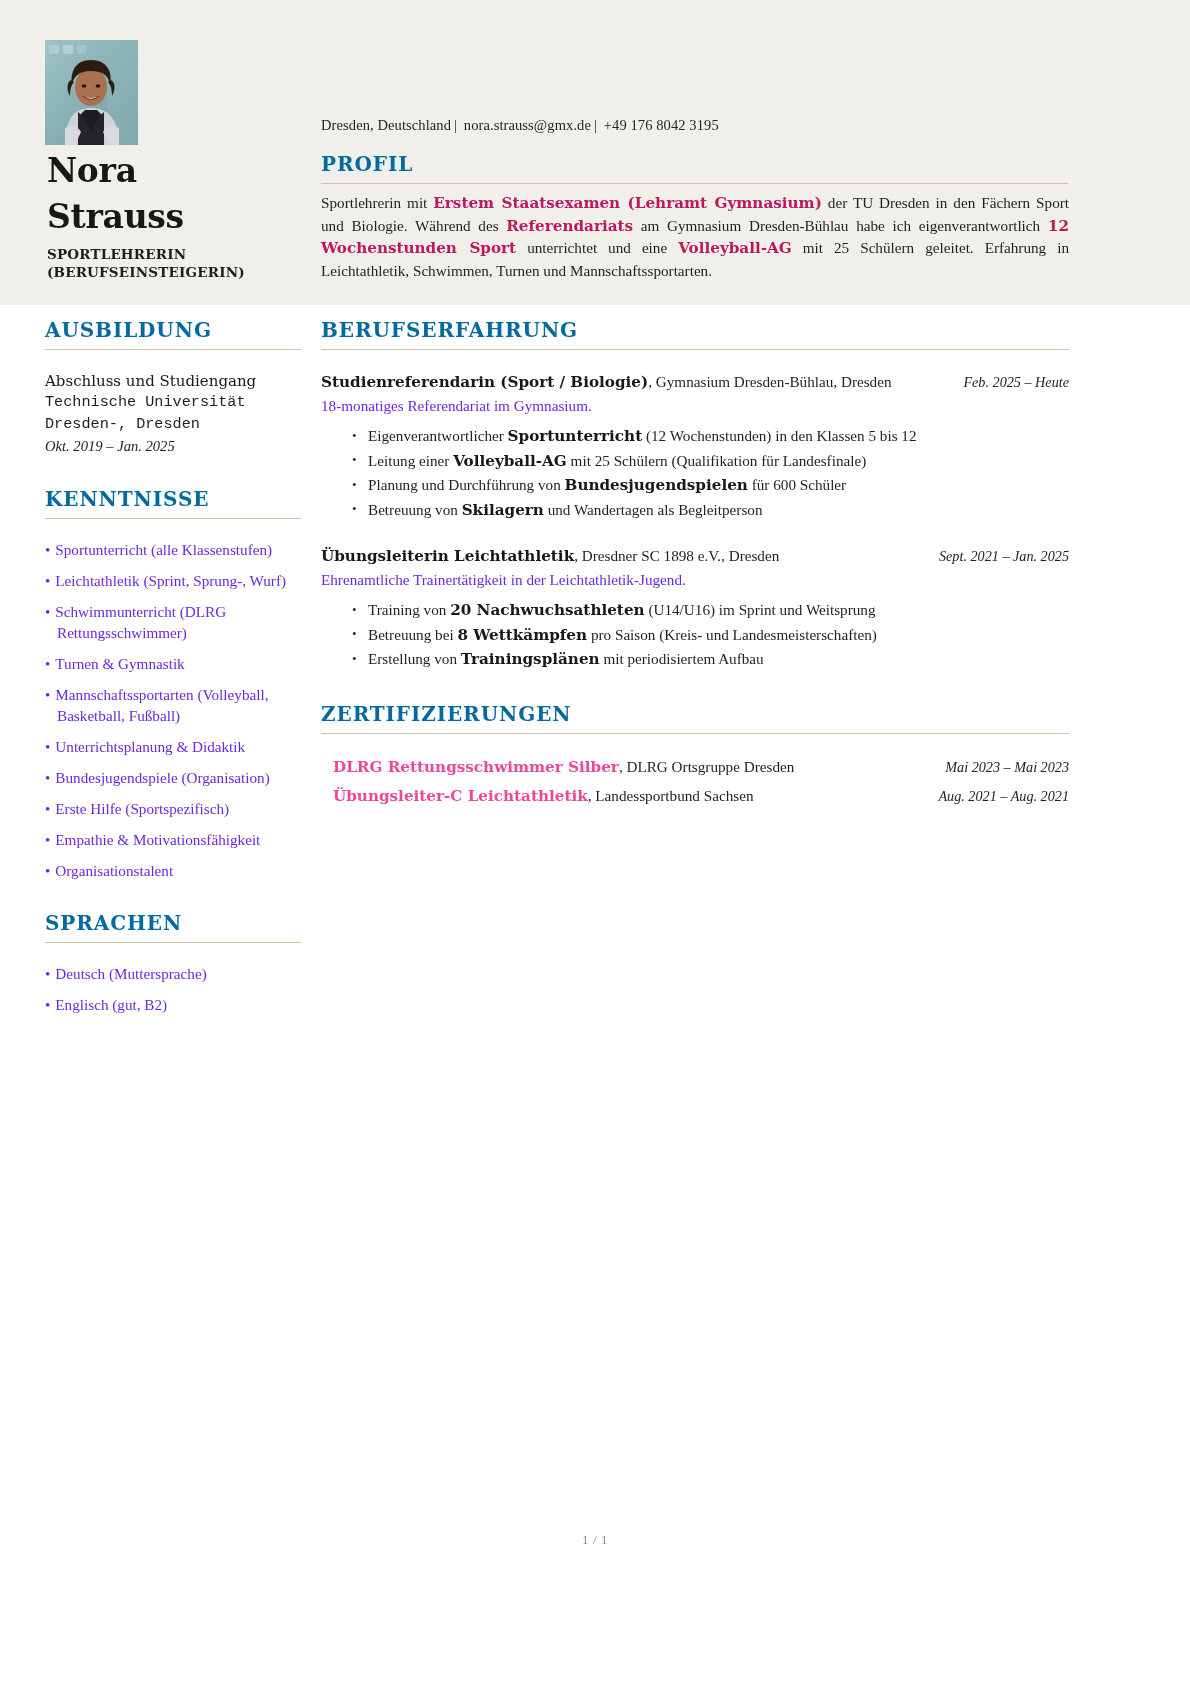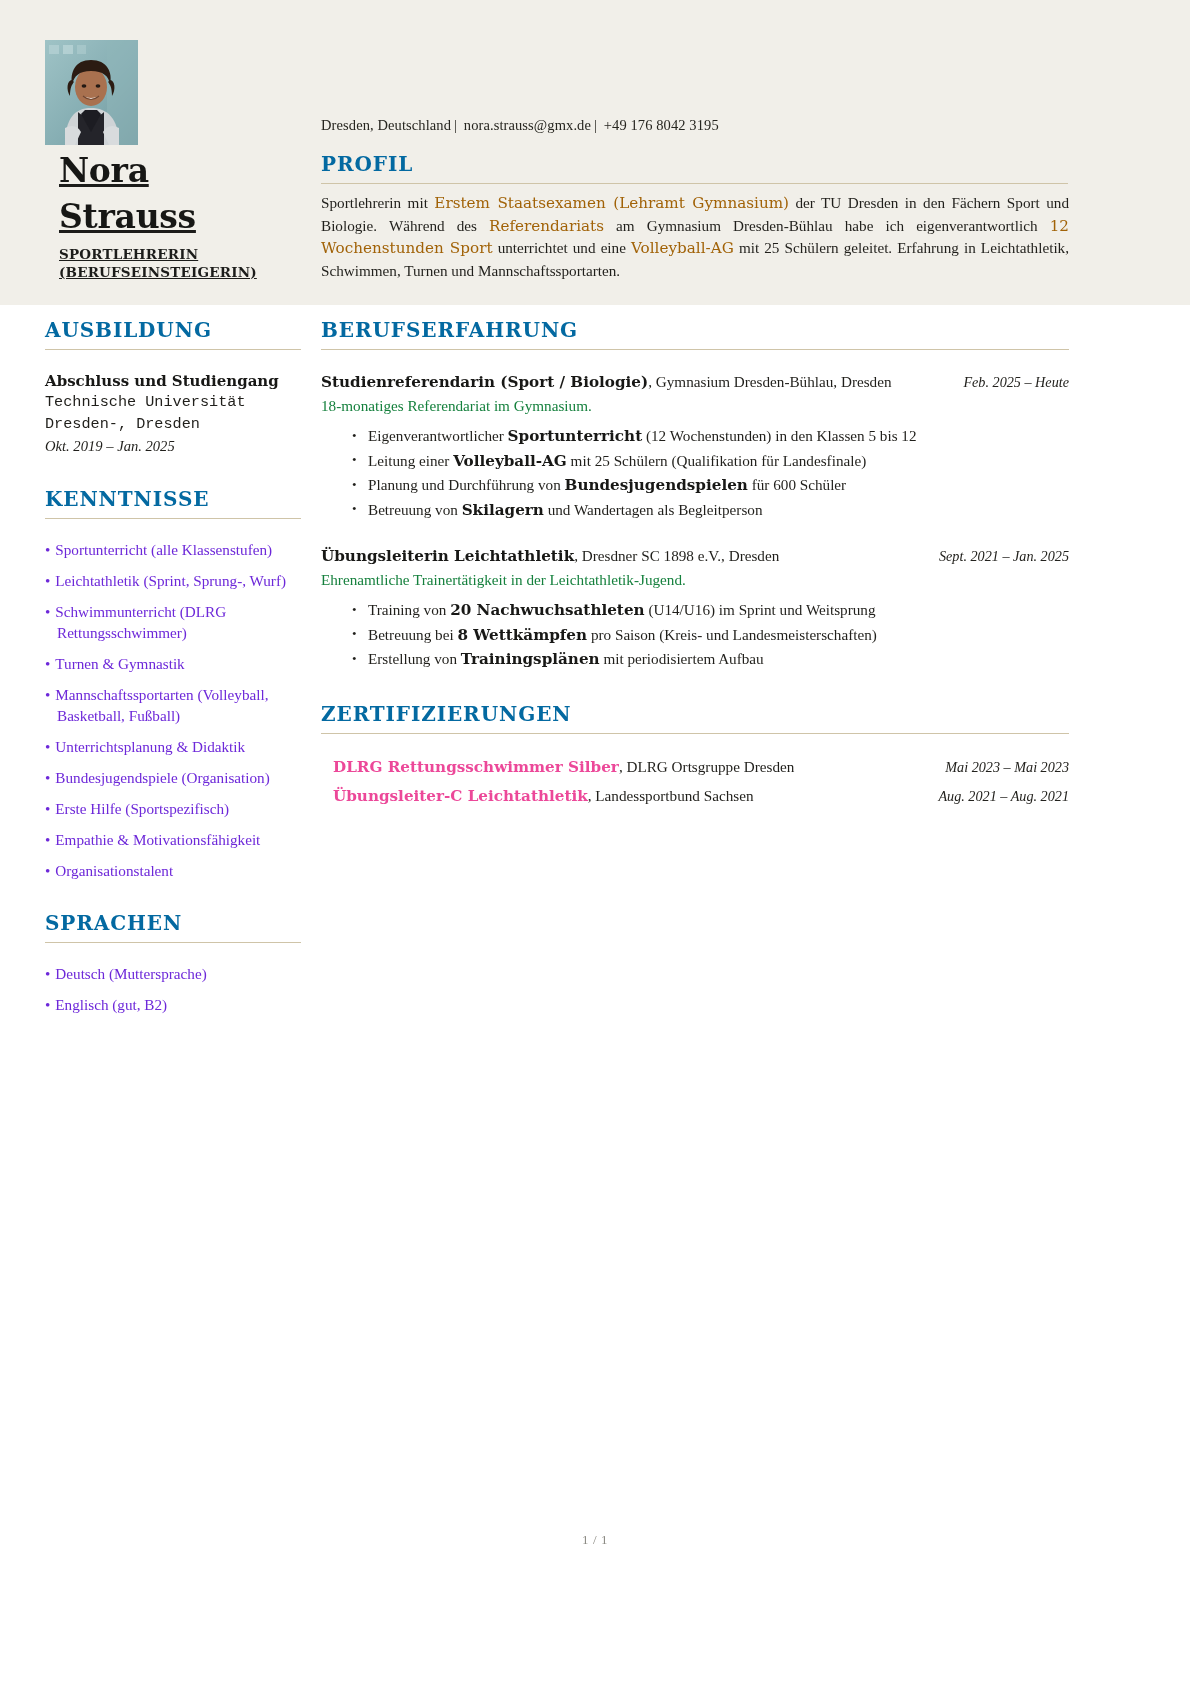--- a/index.html
+++ b/index.html
@@ -37,24 +37,23 @@
     top: 40px;
     width: 93px;
     height: 105px;
     overflow: hidden;
     background: #8fb4b8;
   }
   .photo-svg { display: block; width: 93px; height: 105px; }
 
   .name-block {
     position: absolute;
-    left: 59px;
+    left: 47px;
     top: 148px;
     width: 265px;
-    text-decoration: underline;
   }
   .name-line {
     font-family: "DejaVu Serif", "Liberation Serif", serif;
     font-weight: bold;
     font-size: 33px;
     line-height: 46px;
     letter-spacing: -0.3px;
     color: #171715;
   }
   .job-title {
@@ -122,21 +121,21 @@
     top: 318px;
     width: 748px;
   }
 
   .block { margin-bottom: 30px; }
   .block .sec-head { margin-bottom: 20px; }
 
   
   .edu-degree {
     font-family: "DejaVu Serif", "Liberation Serif", serif;
-    font-weight: bold;
+    font-weight: normal;
     font-size: 15px;
     line-height: 22px;
     color: #181816;
   }
   .edu-school {
     font-size: 15.2px;
     line-height: 21.5px;
     color: #201f1b;
     font-family: Liberation Mono, monospace;
   }
@@ -188,21 +187,21 @@
     font-size: 14.2px;
     line-height: 23px;
     color: #23221e;
     white-space: nowrap;
     flex: 0 0 auto;
     text-align: right;
   }
   .job-sub {
     font-size: 15.2px;
     line-height: 23px;
-    color: #15803d;
+    color: #6d28d9;
   }
   .job-points {
     margin: 7px 0 0 0;
     padding: 0 0 0 31px;
     list-style: none;
   }
   .job-points li {
     font-size: 15.2px;
     line-height: 24.5px;
     color: #201f1b;
@@ -258,22 +257,22 @@
     top: 1532px;
     width: 1190px;
     text-align: center;
     font-size: 13px;
     color: #8c8b84;
     letter-spacing: 0.6px;
   }
 
   b.bd {
     font-family: "DejaVu Serif", "Liberation Serif", serif;
-    font-weight: normal;
-    color: #a16207;
+    font-weight: bold;
+    color: #be185d;
   }
 </style>
 </head>
 <body>
 
 <div class="header-band">
   <div class="header-inner">
 
     <div class="photo-frame">
       <svg class="photo-svg" viewBox="0 0 93 105" xmlns="http://www.w3.org/2000/svg">

